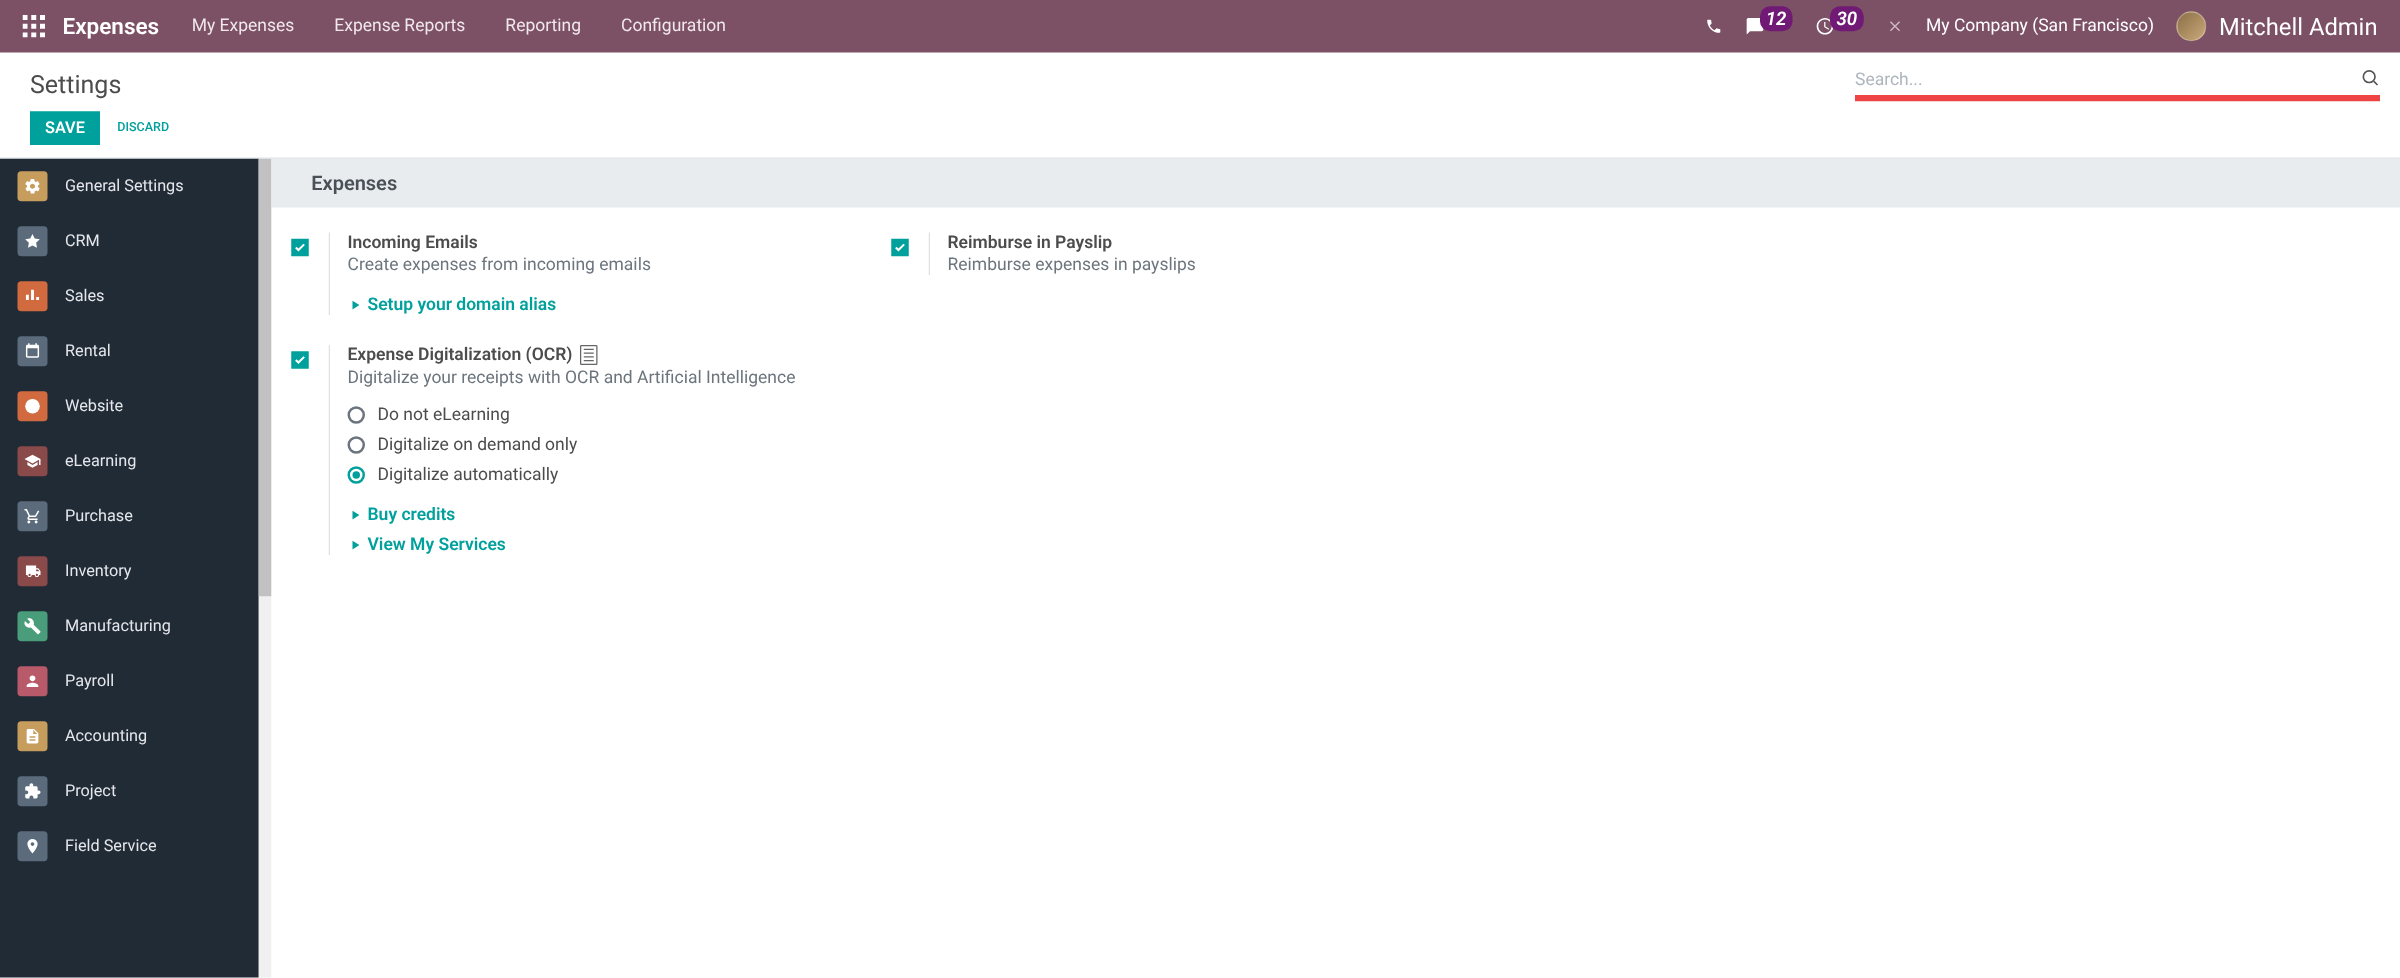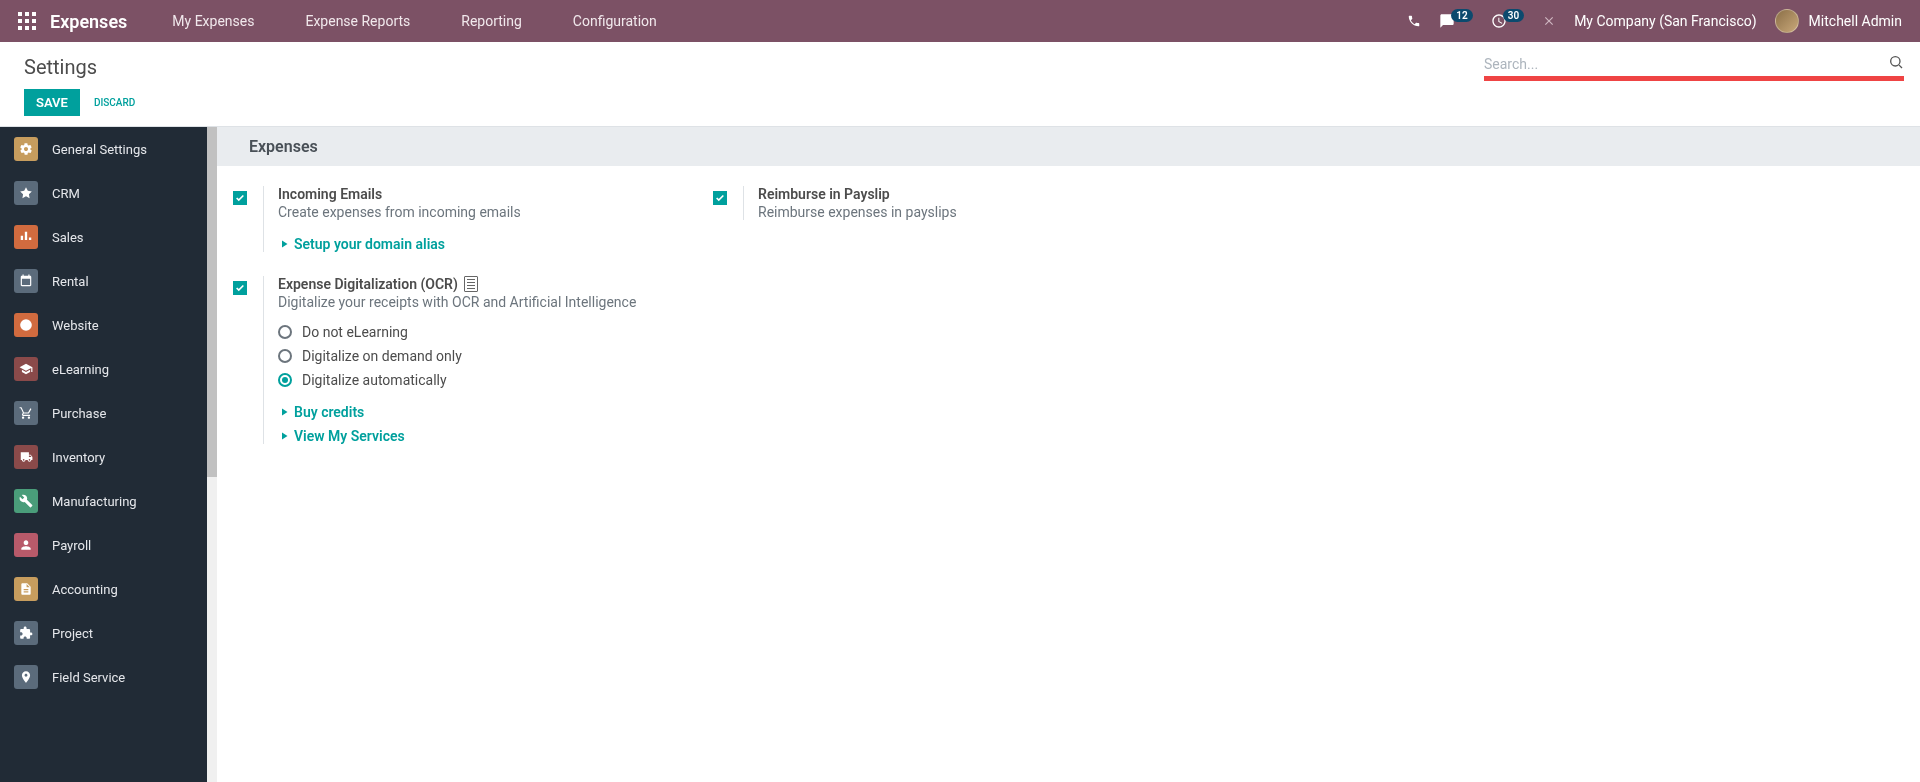--- a/index.html
+++ b/index.html
@@ -33,63 +33,63 @@
 .topnav .brand {
   font-size: 18px;
   font-weight: 600;
   margin-right: 26px;
 }
 .topnav .menu-item {
   font-size: 14px;
   margin-right: 32px;
   cursor: pointer;
   color: #f1e8ec;
-  margin-left: 19px;
 }
 .topnav .spacer { flex: 1; }
 .topnav-right {
   display: flex;
   align-items: center;
   gap: 18px;
 }
 .topnav-right .icon-btn {
   position: relative;
   cursor: pointer;
   display: flex;
   align-items: center;
 }
 .badge {
-  background: #0c4a6e;
+  background: #701a75;
   color: #fff;
-  font-size: 10px;
+  font-size: 15px;
   font-weight: 600;
   border-radius: 8px;
   padding: 1px 5px;
   margin-left: -4px;
   position: relative;
   top: -6px;
+  font-style: italic;
 }
 .company-name {
   font-size: 14px;
   cursor: pointer;
 }
 .user-block {
   display: flex;
   align-items: center;
   gap: 10px;
   cursor: pointer;
 }
 .avatar {
   width: 24px;
   height: 24px;
   border-radius: 50%;
   background: linear-gradient(135deg, #8b6f47, #c9a87a);
   border: 1px solid rgba(255,255,255,0.3);
 }
-.user-name { font-size: 14px; }
+.user-name { font-size: 19px; }
 
 
 .control-panel {
   border-bottom: 1px solid #dee2e6;
   padding: 10px 16px 0 24px;
 }
 .cp-row1 {
   display: flex;
   align-items: center;
   justify-content: space-between;

